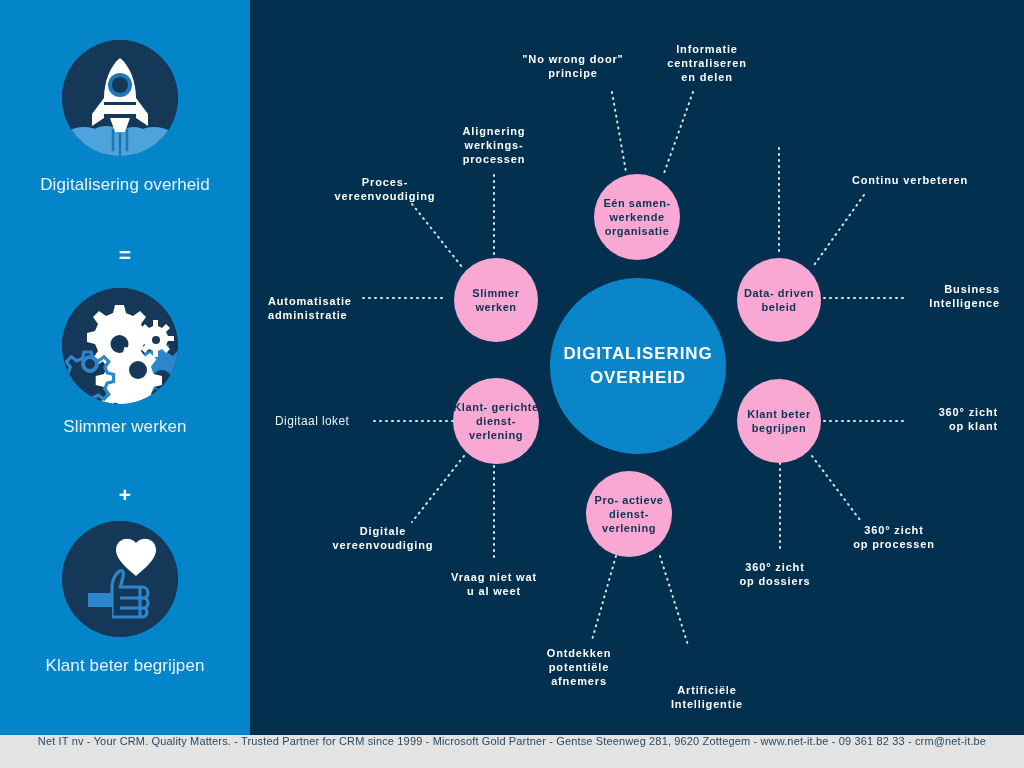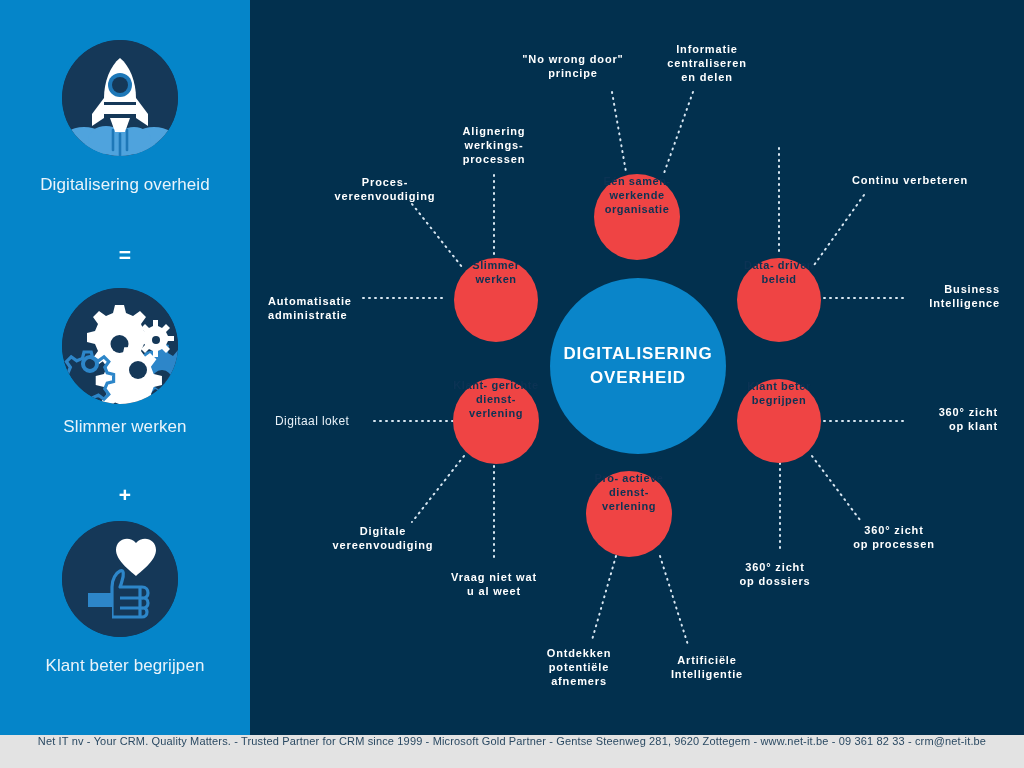--- a/index.html
+++ b/index.html
@@ -81,22 +81,23 @@
     font-size: 17px;
     font-weight: 700;
     line-height: 24px;
     letter-spacing: .9px;
   }
 
   
   .node {
     position: absolute;
     border-radius: 50%;
-    background: #ef4444;
+    background: #f9a8d4;
     display: flex;
+    align-items: center;
     justify-content: center;
     text-align: center;
     box-sizing: border-box;
   }
   .node .node-text {
     color: #0c3354;
     font-size: 11px;
     font-weight: 700;
     line-height: 14px;
     letter-spacing: .55px;
@@ -334,20 +335,20 @@
   <div class="olabel ta-c" style="left:414px; top:570px; width:160px;">Vraag niet wat
 u al weet</div>
 
   <div class="olabel ta-c" style="left:697px; top:560px; width:156px;">360° zicht
 op dossiers</div>
 
   <div class="olabel ta-c" style="left:508px; top:646px; width:142px;">Ontdekken
 potentiële
 afnemers</div>
 
-  <div class="olabel ta-c" style="left:636px; top:653px; width:142px;text-align:center;">Artificiële
+  <div class="olabel ta-c" style="left:636px; top:683px; width:142px;text-align:center;">Artificiële
 Intelligentie</div>
 
   <div id="footer">
     <div class="ftext">Net IT nv - Your CRM. Quality Matters. - Trusted Partner for CRM since 1999 - Microsoft Gold Partner - Gentse Steenweg 281, 9620 Zottegem - www.net-it.be - 09 361 82 33 - crm@net-it.be</div>
   </div>
 
 </div>
 
 </body></html>

